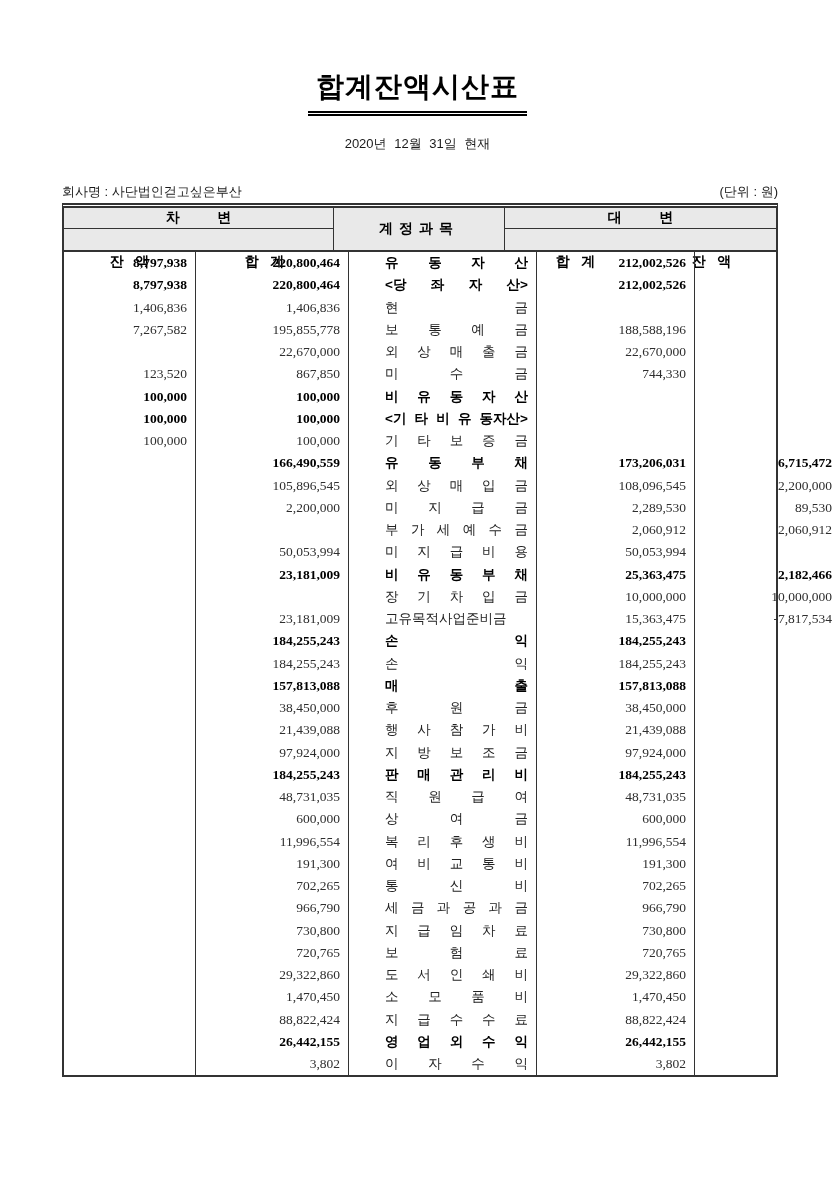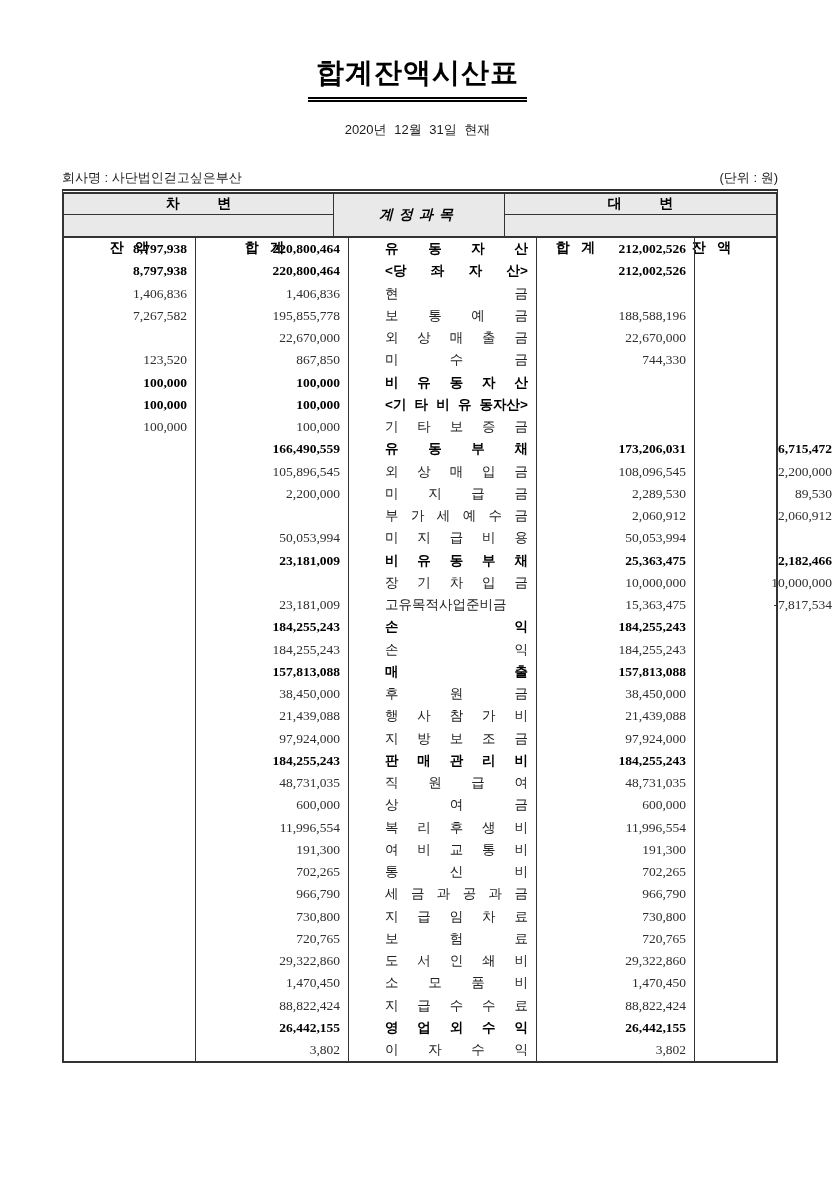--- a/index.html
+++ b/index.html
@@ -10,21 +10,21 @@
   *{margin:0;padding:0;box-sizing:border-box;}
   html,body{background:#ffffff;}
   .page{
     position:relative;
     width:835px;height:1182px;
     background:#ffffff;
     font-family:"Liberation Sans","DejaVu Sans",sans-serif;
     color:#111;
     overflow:hidden;
   }
-  .title-wrap{ text-align:center; padding-top:54px; }
+  .title-wrap{ text-align:center; padding-top:68px; }
   .doc-title{
     display:inline-block;
     font-size:28px;
     font-weight:700;
     letter-spacing:1px;
     color:#000;
     padding:0 8px 5px 8px;
     border-bottom:5px double #000;
   }
   .as-of{
@@ -55,21 +55,21 @@
     grid-template-columns:132px 137px 172px 142px 129px;
     grid-template-rows:21px 21px;
     background:var(--header-bg);
     border-bottom:2px solid var(--border);
   }
   .th{
     display:flex;align-items:center;justify-content:center;
     font-weight:700;font-size:14px;color:#000;
   }
   .th-debit-group{grid-column:1/3;grid-row:1;border-bottom:1px solid var(--border);word-spacing:2.4em;}
-  .th-account{grid-column:3;grid-row:1/3;border-left:1px solid var(--border);border-right:1px solid var(--border);letter-spacing:6px;font-style:italic;}
+  .th-account{grid-column:3;grid-row:1/3;border-left:1px solid var(--border);border-right:1px solid var(--border);letter-spacing:6px;}
   .th-credit-group{grid-column:4/6;grid-row:1;border-bottom:1px solid var(--border);word-spacing:2.4em;}
   .th-sub{grid-row:2;word-spacing:0.55em;margin-top:33px;}
   .th-debit-balance{grid-column:1;border-right:1px solid var(--border);}
   .th-debit-total{grid-column:2;}
   .th-credit-total{grid-column:4;border-right:1px solid var(--border);}
   .th-credit-balance{grid-column:5;}
   .tbody{background:#fff;}
   .row{
     display:grid;
     grid-template-columns:132px 137px 172px 142px 129px;

